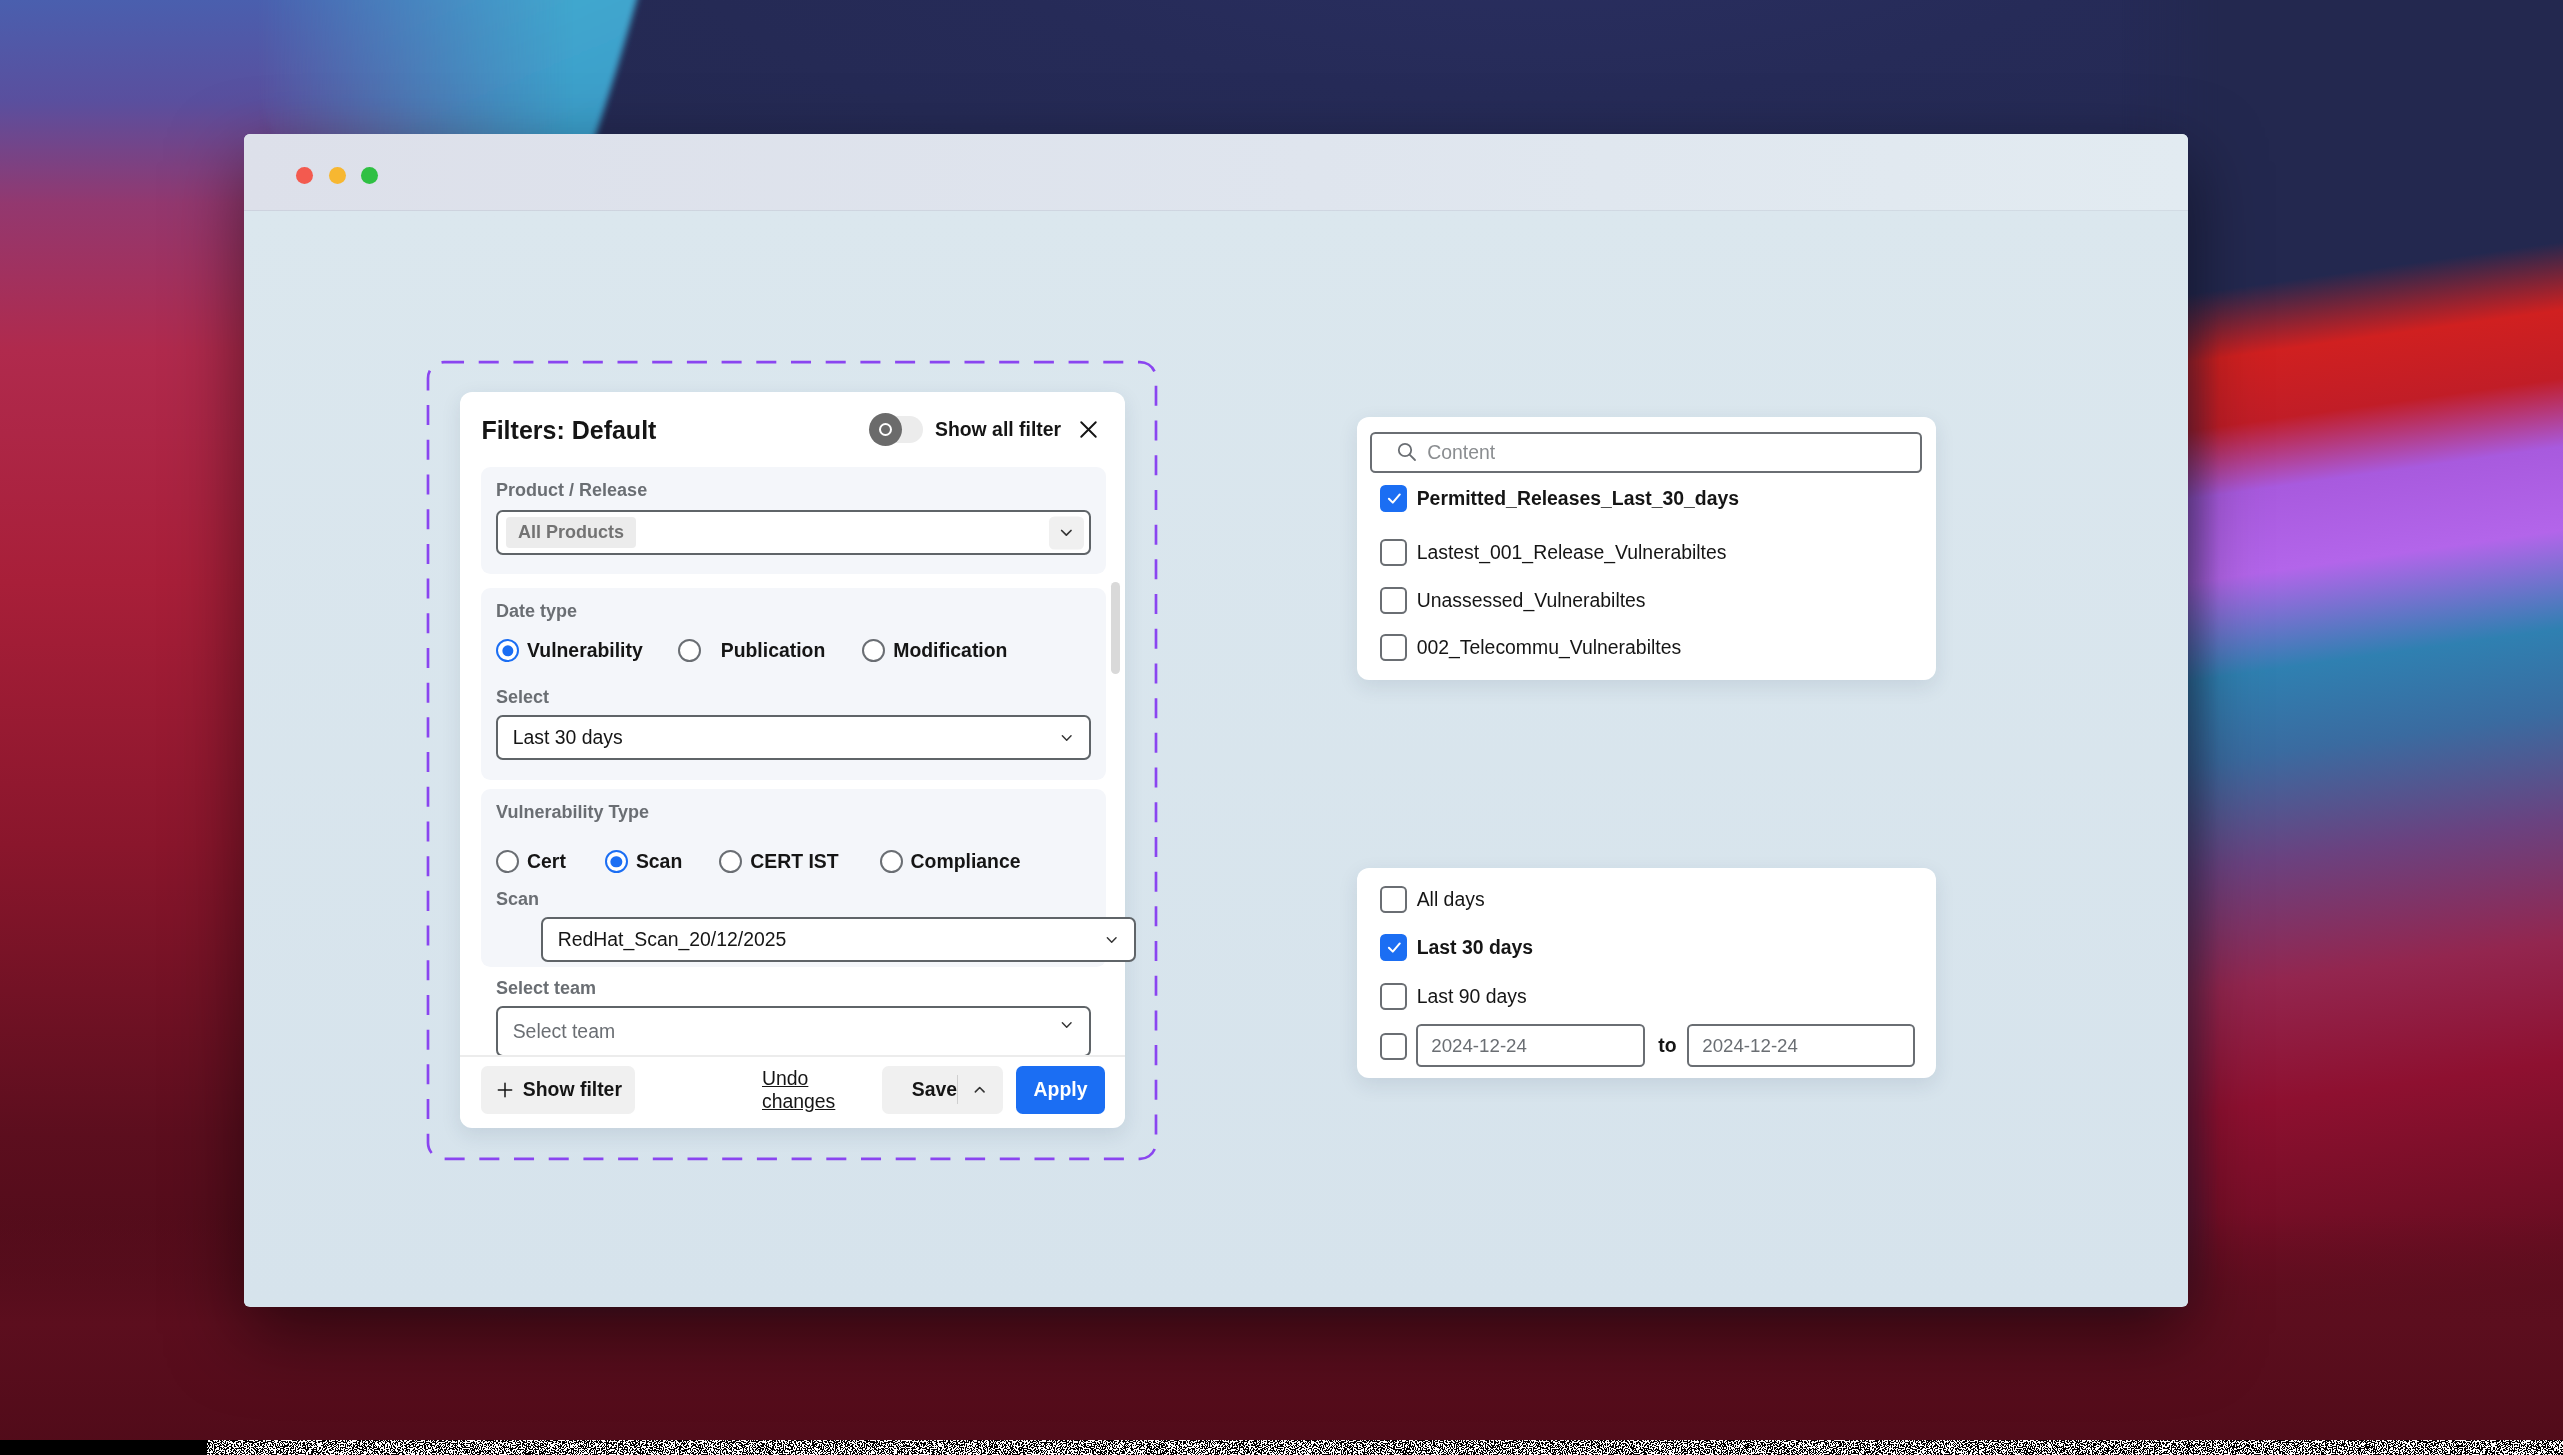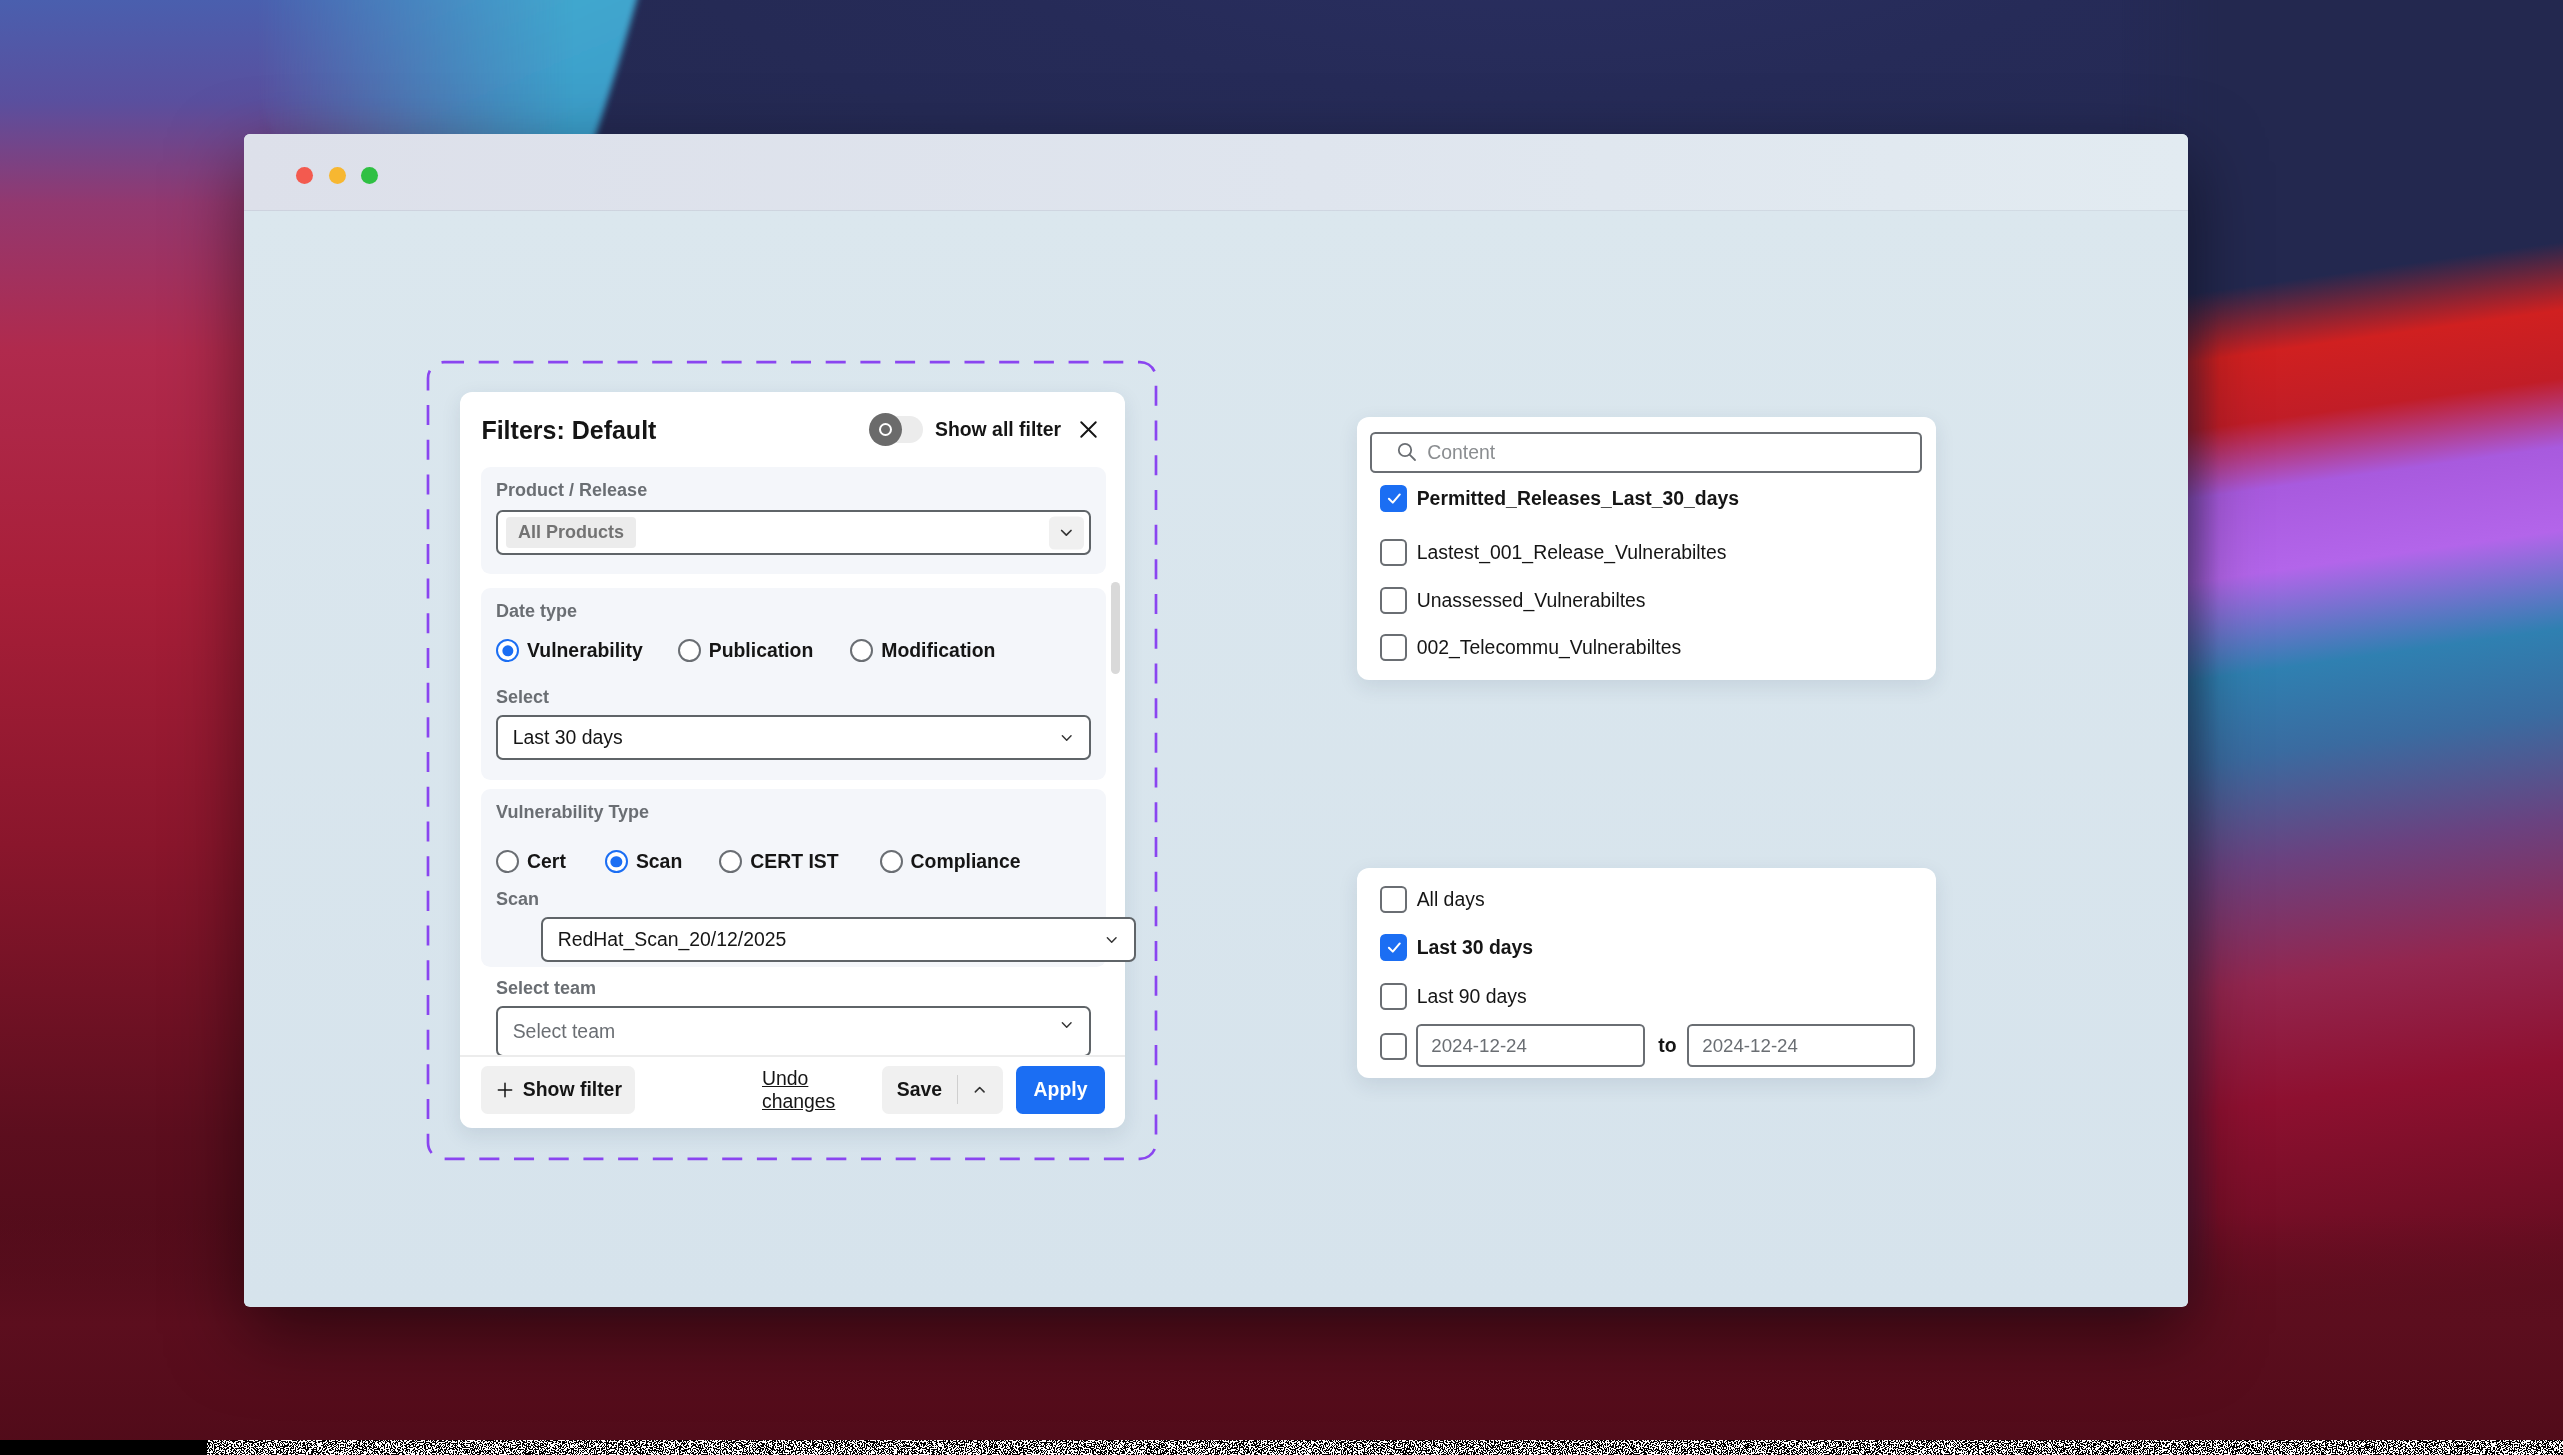--- a/index.html
+++ b/index.html
@@ -96,21 +96,21 @@
   .team-select { left:36px; top:614px; height:51px; }
 
   .fc-footer { position:absolute; left:0; top:663px; width:665px; height:72px; background:#fff;
     border-top:2px solid #ececec; border-radius:0 0 12px 12px; }
   .btn { position:absolute; top:8.7px; height:48px; border-radius:6.7px; display:flex;
     align-items:center; justify-content:center; font-size:19.4px; cursor:pointer; }
   .btn-showfilter { left:21.4px; width:154px; background:#f0f0f0; font-weight:700; color:#151515; gap:8px; }
   .link-undo { left:302px; width:101px; background:transparent; font-weight:400; color:#151515;
     text-decoration:underline; }
   .btn-save { left:422px; width:121px; background:#f0f0f0; color:#151515; justify-content:flex-start; }
-  .save-main { width:75px; text-align:center; font-weight:700; }
+  .save-main { width:75px; text-align:right; font-weight:700; }
   .save-div { width:1.3px; height:29px; background:#cfcfcf; }
   .save-caret { width:43px; display:flex; align-items:center; justify-content:center; color:#333; }
   .btn-apply { left:556px; width:89px; background:#1b6ef3; color:#fff; font-weight:700; }
 
   
   .search-box { position:absolute; left:13.3px; top:14.7px; width:552px; height:41px;
     border:2px solid #6a6e73; border-radius:5.3px; background:#fff;
     display:flex; align-items:center; padding-left:23px; }
   .search-input { border:none; outline:none; margin-left:8px; width:467px;
     font-size:19.4px; color:#151515; font-family:"Liberation Sans",sans-serif; background:transparent; }
@@ -193,21 +193,21 @@
       <div class="fc-scrollbar"></div>
 
       <div class="section sec-2">
         <div class="sec-label">Date type</div>
 
         <div class="radio-row" style="left:14.7px; top:51px;">
           <div class="radio-opt">
             <div class="radio-circle on"></div>
             <div class="radio-label">Vulnerability</div>
           </div>
-          <div class="radio-opt" style="margin-left:35px;">
+          <div class="radio-opt" style="margin-left:35px;gap:12px;">
             <div class="radio-circle"></div>
             <div class="radio-label">Publication</div>
           </div>
           <div class="radio-opt" style="margin-left:37px;">
             <div class="radio-circle"></div>
             <div class="radio-label">Modification</div>
           </div>
         </div>
 
         <div class="sec-label" style="top:99px;">Select</div>

